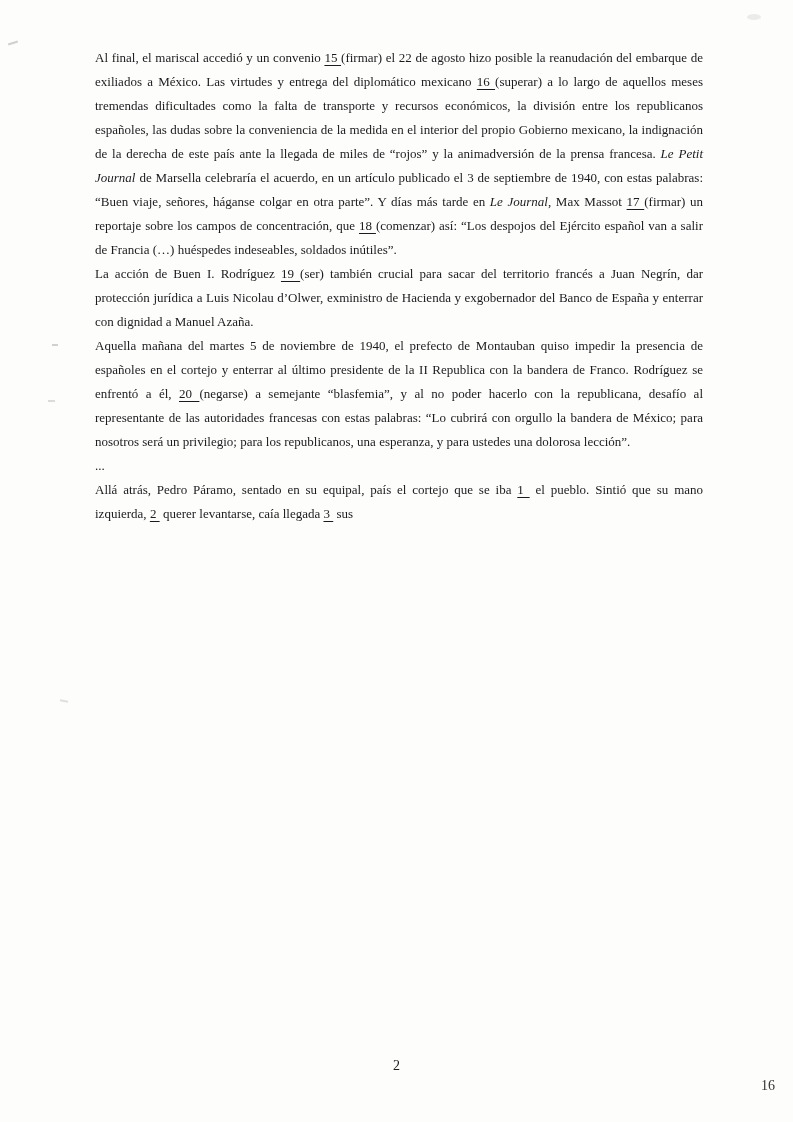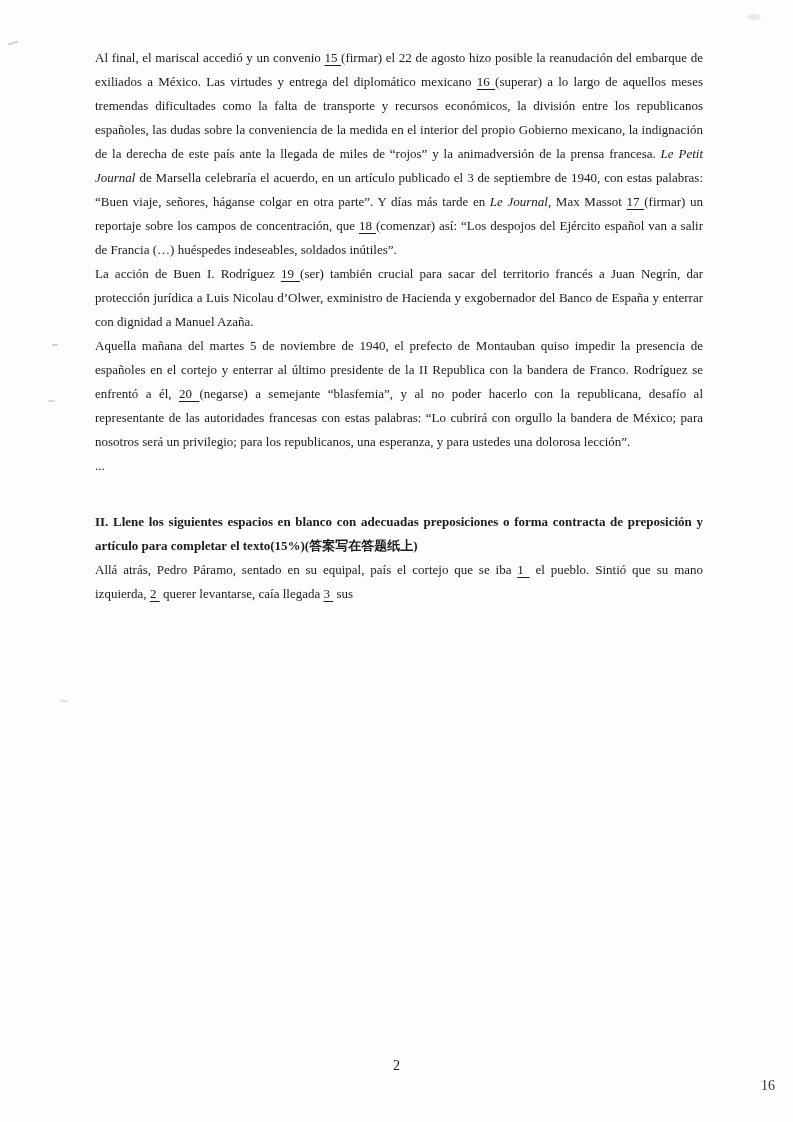--- a/index.html
+++ b/index.html
@@ -74,21 +74,20 @@
   <div class="artifact a2"></div>
   <div class="artifact a3"></div>
   <div class="artifact a4"></div>
   <div class="artifact a5"></div>
 
   <div class="text-block">
     <p class="para"><span>Al final, el mariscal accedió y un convenio </span><span class="u">15&nbsp;</span><span>(firmar) el 22 de agosto hizo posible la reanudación del embarque de exiliados a México. Las virtudes y entrega del diplomático mexicano </span><span class="u">16&nbsp;</span><span>(superar) a lo largo de aquellos meses tremendas dificultades como la falta de transporte y recursos económicos, la división entre los republicanos españoles, las dudas sobre la conveniencia de la medida en el interior del propio Gobierno mexicano, la indignación de la derecha de este país ante la llegada de miles de “rojos” y la animadversión de la prensa francesa. </span><span class="i">Le Petit Journal</span><span> de Marsella celebraría el acuerdo, en un artículo publicado el 3 de septiembre de 1940, con estas palabras: “Buen viaje, señores, háganse colgar en otra parte”. Y días más tarde en </span><span class="i">Le Journal</span><span>, Max Massot </span><span class="u">17&nbsp;</span><span>(firmar) un reportaje sobre los campos de concentración, que </span><span class="u">18&nbsp;</span><span>(comenzar) así: “Los despojos del Ejército español van a salir de Francia (…) huéspedes indeseables, soldados inútiles”.</span></p>
     <p class="para"><span>La acción de Buen I. Rodríguez </span><span class="u">19&nbsp;</span><span>(ser) también crucial para sacar del territorio francés a Juan Negrín, dar protección jurídica a Luis Nicolau d’Olwer, exministro de Hacienda y exgobernador del Banco de España y enterrar con dignidad a Manuel Azaña.</span></p>
     <p class="para"><span>Aquella mañana del martes 5 de noviembre de 1940, el prefecto de Montauban quiso impedir la presencia de españoles en el cortejo y enterrar al último presidente de la II Republica con la bandera de Franco. Rodríguez se enfrentó a él, </span><span class="u">20&nbsp;</span><span>(negarse) a semejante “blasfemia”, y al no poder hacerlo con la republicana, desafío al representante de las autoridades francesas con estas palabras: “Lo cubrirá con orgullo la bandera de México; para nosotros será un privilegio; para los republicanos, una esperanza, y para ustedes una dolorosa lección”.</span></p>
     <p class="para ellipsis">...</p>
-    <p class="para heading"><span>II. Llene los siguientes espacios en blanco con adecuadas preposiciones o forma contracta de preposición y artículo para completar el texto(15%)(答案写在答题纸上)</span></p>
     <p class="para"><span>Allá atrás, Pedro Páramo, sentado en su equipal, país el cortejo que se iba </span><span class="u">1&nbsp;</span><span> el pueblo. Sintió que su mano izquierda, </span><span class="u">2&nbsp;</span><span> querer levantarse, caía llegada </span><span class="u">3&nbsp;</span><span> sus</span></p>
   </div>
 
   <div class="page-number">2</div>
 
   <div class="corner-number">16</div>
 
 </div>
 
 </body></html>

